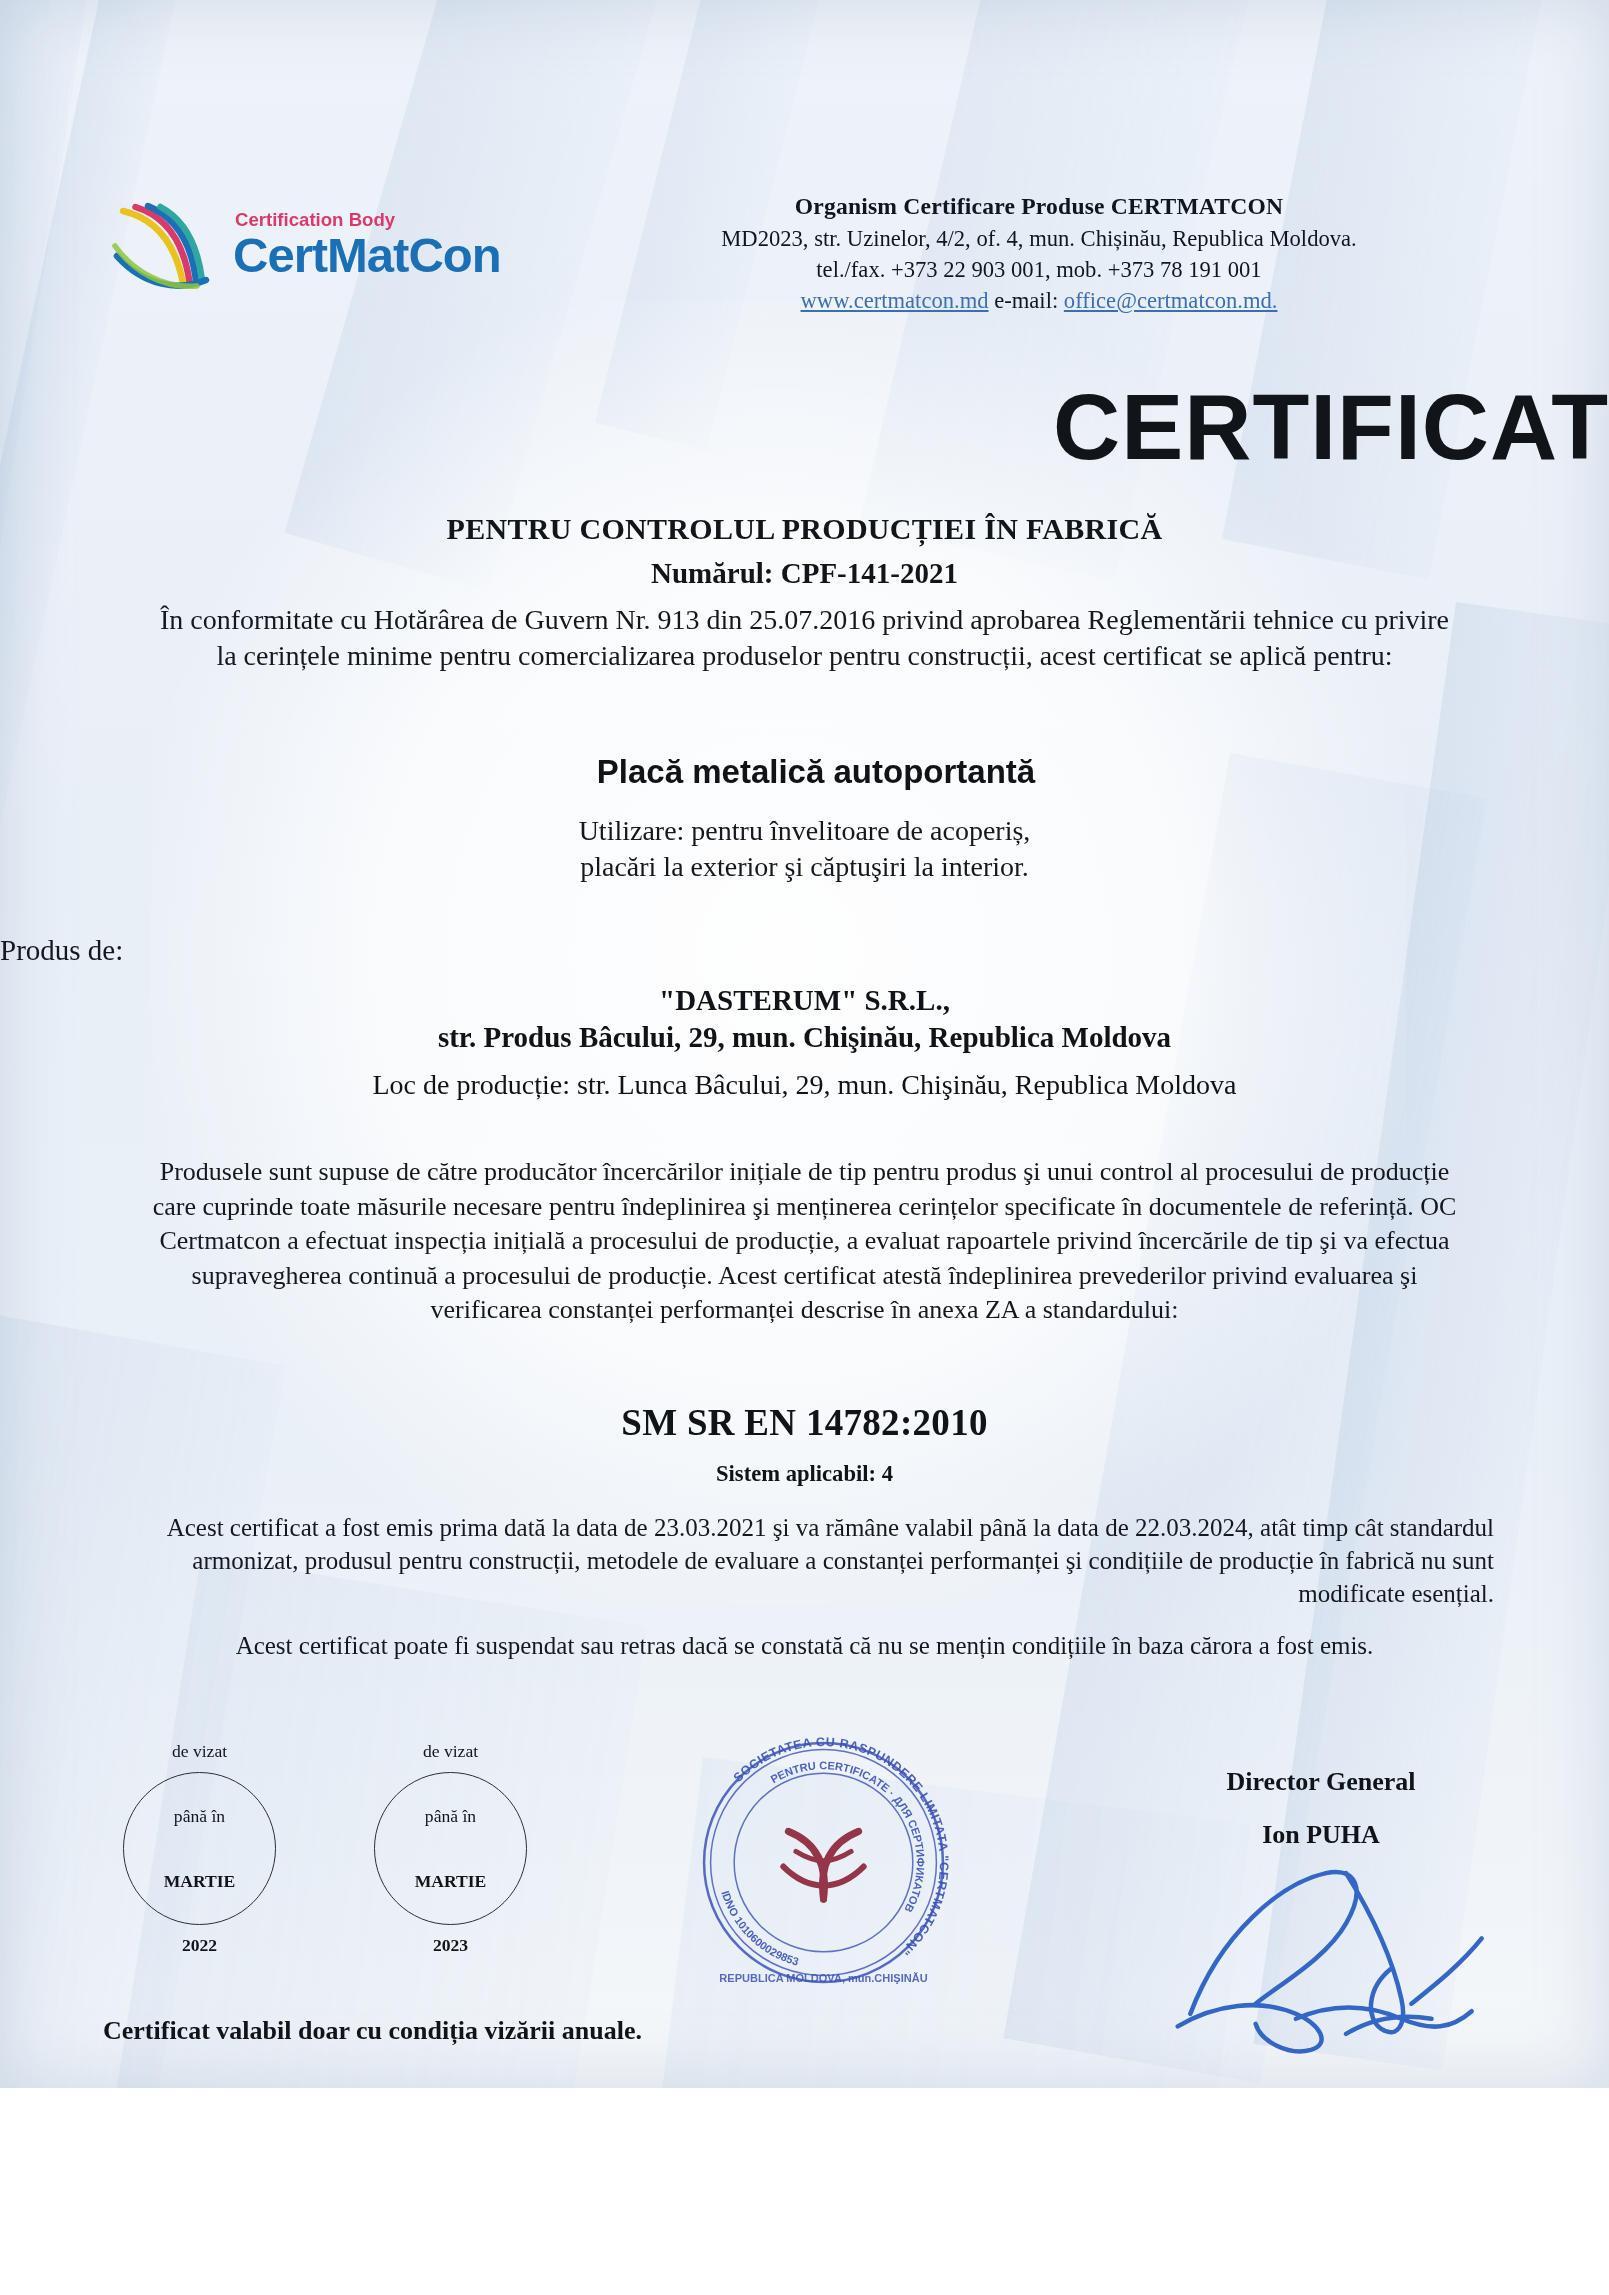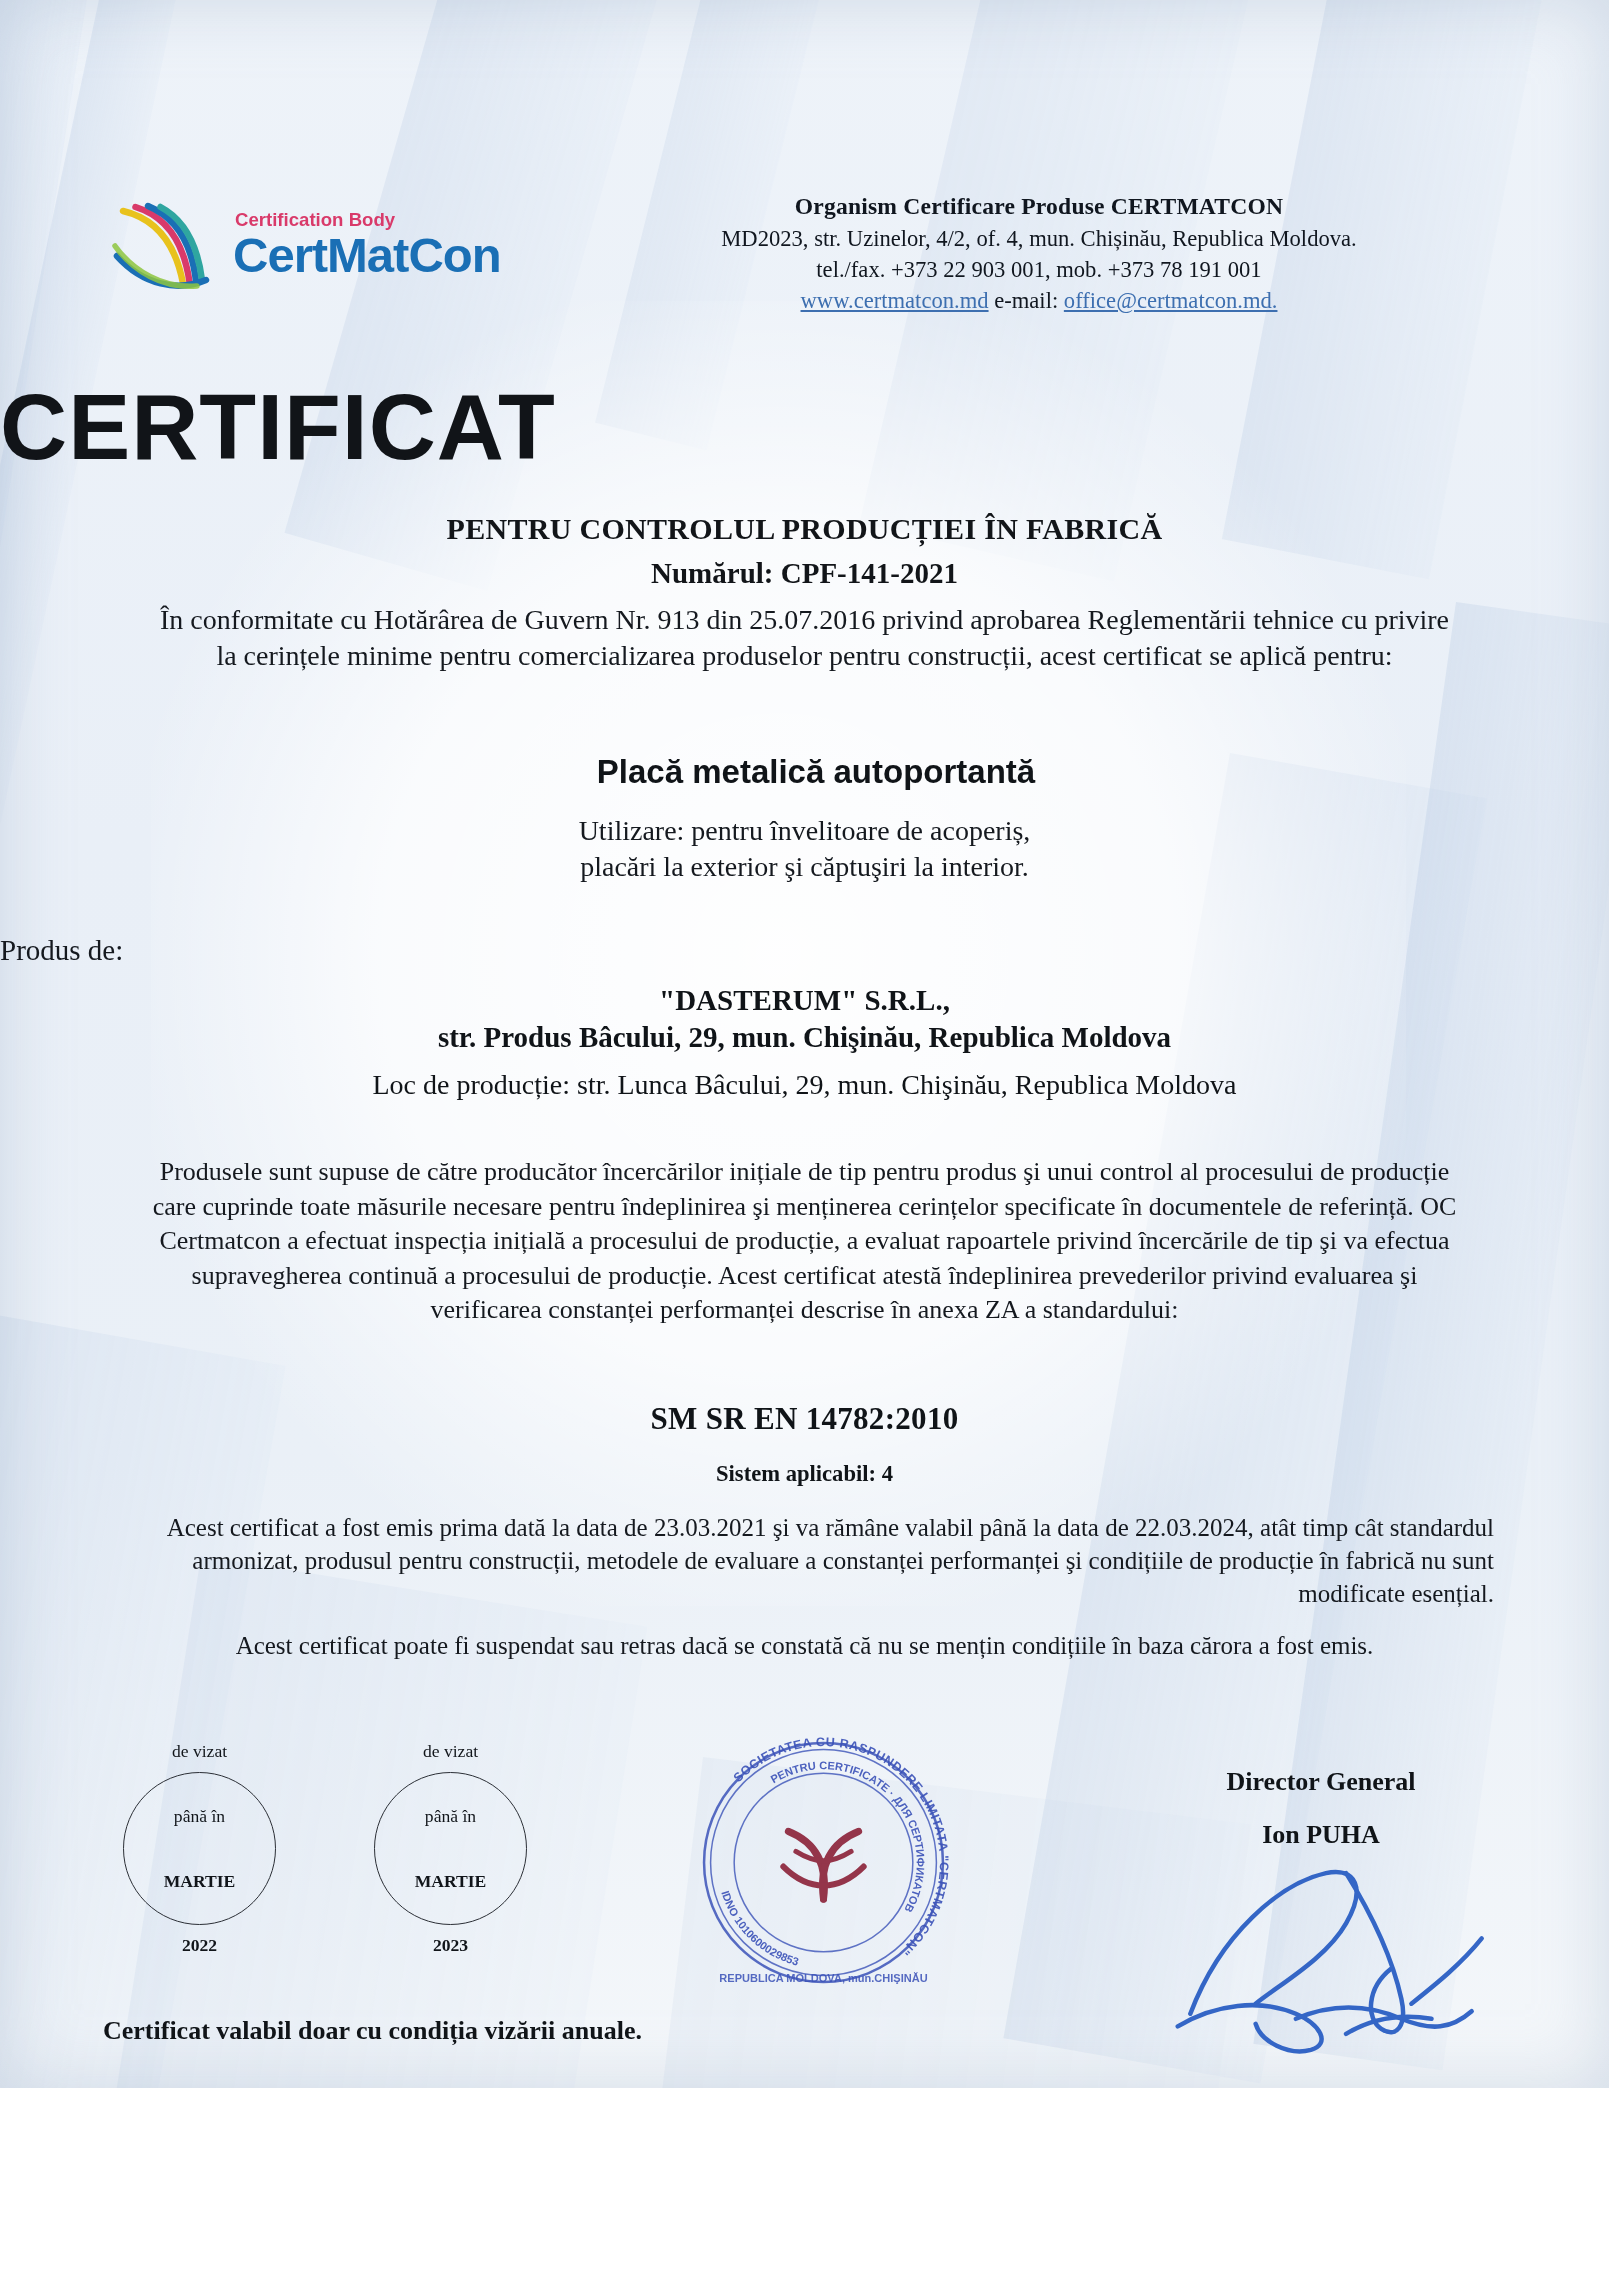--- a/index.html
+++ b/index.html
@@ -109,21 +109,21 @@
   }
   .org-line a, .link {
     color: #3d6fb0;
     text-decoration: underline;
   }
 
   .title {
     position: absolute;
     left: 0; right: 0;
     top: 374px;
-    text-align: left;
+    text-align: right;
     font-family: "Liberation Sans", sans-serif;
     font-weight: bold;
     font-size: 93px;
     letter-spacing: 1px;
     color: #111418;
   }
   .subtitle {
     position: absolute;
     left: 0; right: 0;
     top: 512px;
@@ -207,21 +207,21 @@
     font-size: 26px;
     line-height: 1.33;
     color: #15191f;
   }
   .standard {
     position: absolute;
     left: 0; right: 0;
     top: 1401px;
     text-align: center;
     font-weight: bold;
-    font-size: 31px;
+    font-size: 37px;
     letter-spacing: 0.3px;
     color: #101418;
   }
   .sistem {
     position: absolute;
     left: 0; right: 0;
     top: 1461px;
     text-align: center;
     font-weight: bold;
     font-size: 22.6px;

